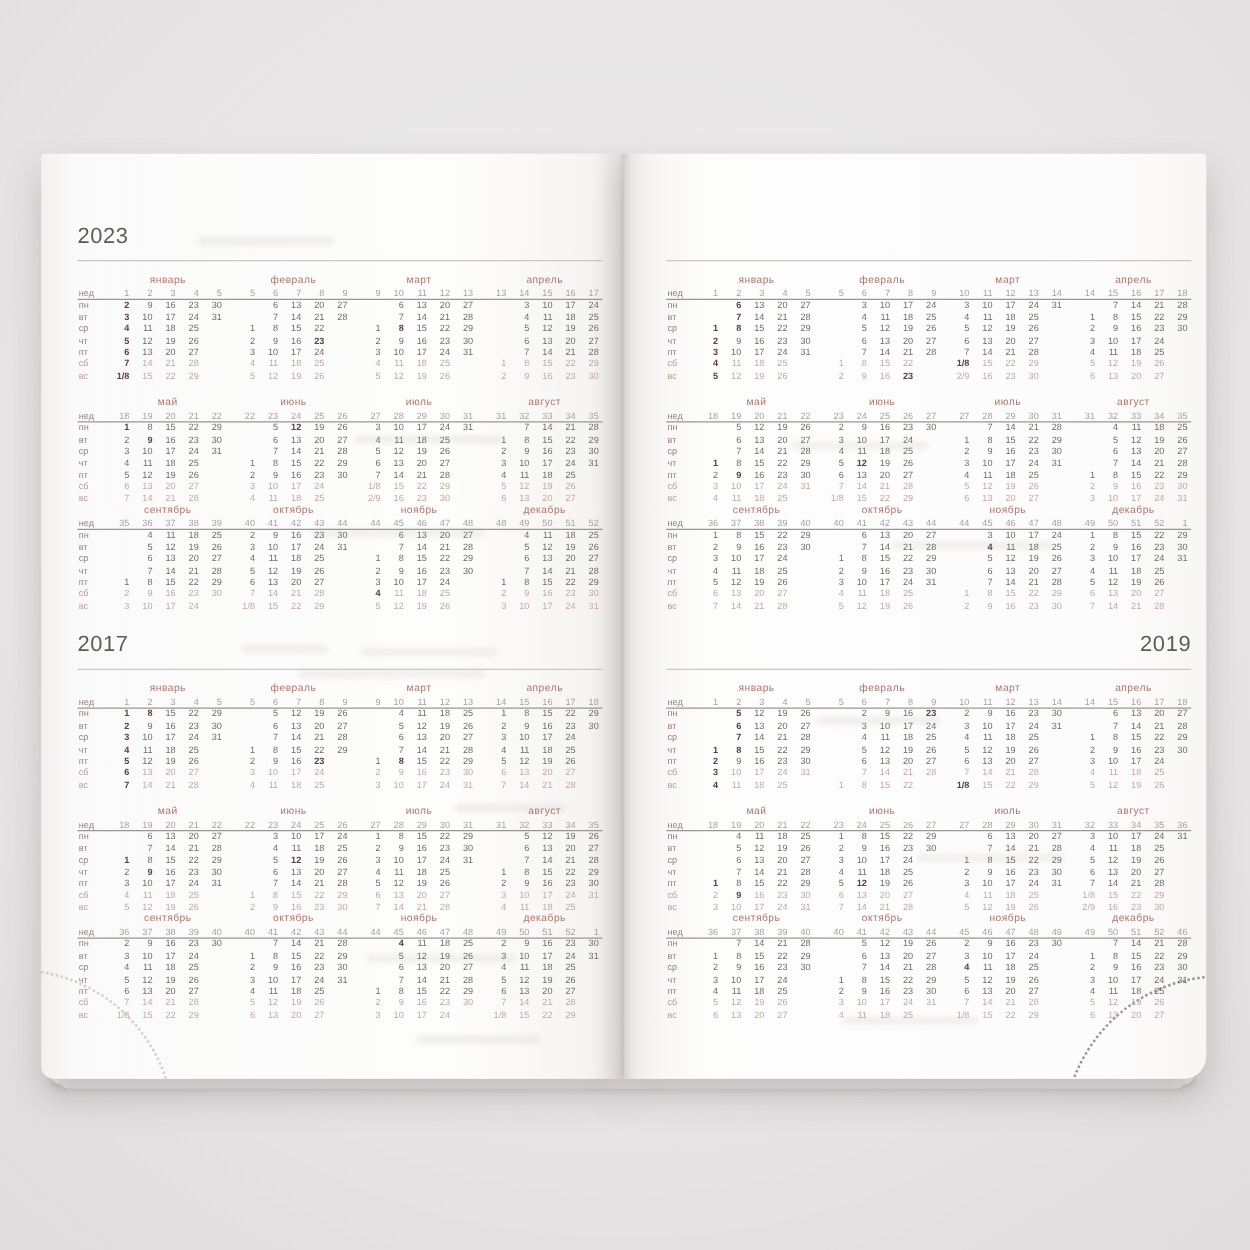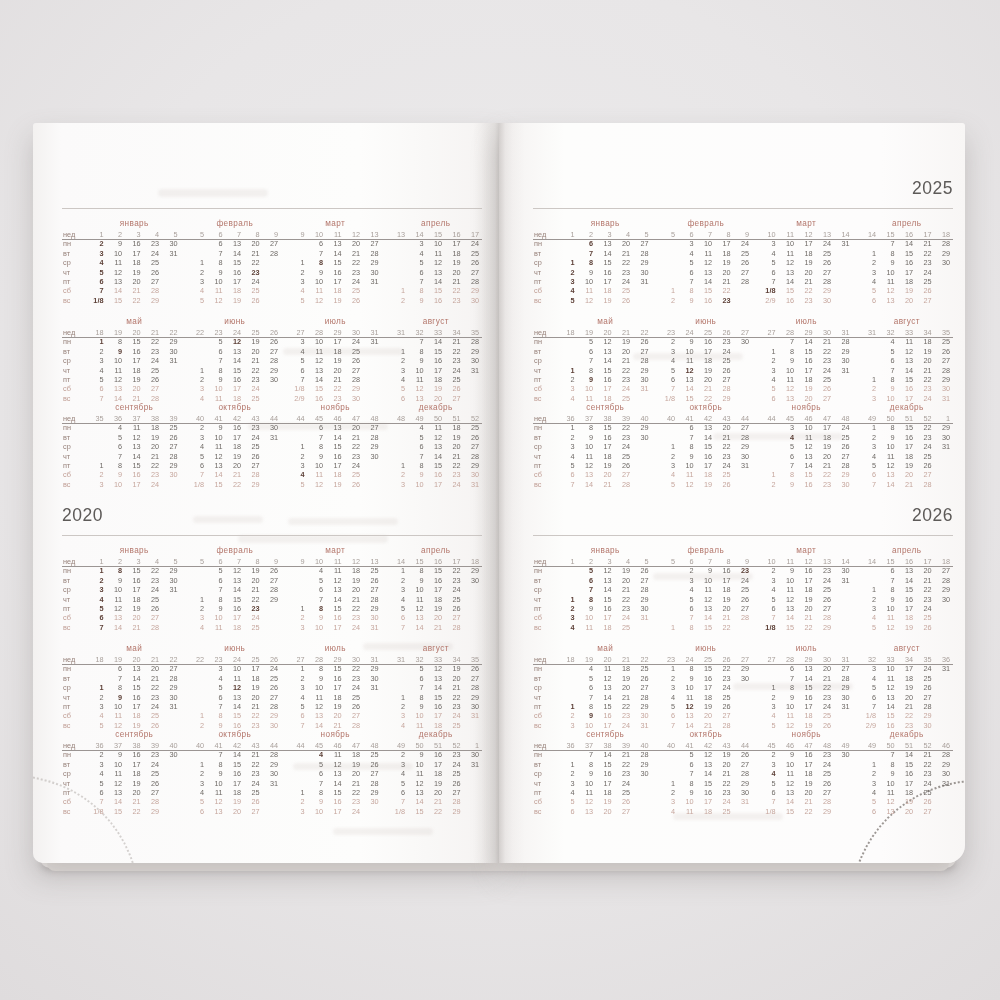--- a/index.html
+++ b/index.html
@@ -63,20 +63,21 @@
   <div class="ghost" style="left:330px;top:520px;width:90px;height:7px;"></div>
   <div class="ghost" style="left:260px;top:640px;width:120px;height:7px;"></div>
   <div class="ghost" style="left:300px;top:705px;width:100px;height:7px;"></div>
   <div class="ghost" style="left:600px;top:230px;width:110px;height:7px;"></div>
   <div class="ghost" style="left:680px;top:310px;width:130px;height:7px;"></div>
   <div class="ghost" style="left:620px;top:450px;width:100px;height:7px;"></div>
   <div class="ghost" style="left:700px;top:560px;width:120px;height:7px;"></div>
   <div class="ghost" style="left:640px;top:690px;width:110px;height:7px;"></div>
 
   <div class="sec" style="left:29px;top:55px;">
+    <div class="ylabel">2023</div>
     <div class="yrule"></div>
     <div class="quarter" style="top:40px;">
         <div class="qhead">
           <div class="mname" style="grid-column: 2 / span 5;">январь</div>
           <div class="mname" style="grid-column: 8 / span 5;">февраль</div>
           <div class="mname" style="grid-column: 14 / span 5;">март</div>
           <div class="mname" style="grid-column: 20 / span 5;">апрель</div>
         </div>
         <div class="qgrid">
           <div class="lab" style="grid-area: 1 / 1;">нед</div>
@@ -542,21 +543,21 @@
           <div class="num we" style="grid-area: 8 / 20;">3</div>
           <div class="num we" style="grid-area: 8 / 21;">10</div>
           <div class="num we" style="grid-area: 8 / 22;">17</div>
           <div class="num we" style="grid-area: 8 / 23;">24</div>
           <div class="num we" style="grid-area: 8 / 24;">31</div>
         </div>
       </div>
   </div>
 
   <div class="sec" style="left:29px;top:382px;">
-    <div class="ylabel">2020</div>
+    <div class="ylabel">2017</div>
     <div class="yrule"></div>
     <div class="quarter" style="top:40px;">
         <div class="qhead">
           <div class="mname" style="grid-column: 2 / span 5;">январь</div>
           <div class="mname" style="grid-column: 8 / span 5;">февраль</div>
           <div class="mname" style="grid-column: 14 / span 5;">март</div>
           <div class="mname" style="grid-column: 20 / span 5;">апрель</div>
         </div>
         <div class="qgrid">
           <div class="lab" style="grid-area: 1 / 1;">нед</div>
@@ -1025,21 +1026,20 @@
           <div class="num we" style="grid-area: 8 / 17;">24</div>
           <div class="num we" style="grid-area: 8 / 20;">1/8</div>
           <div class="num we" style="grid-area: 8 / 21;">15</div>
           <div class="num we" style="grid-area: 8 / 22;">22</div>
           <div class="num we" style="grid-area: 8 / 23;">29</div>
         </div>
       </div>
   </div>
 
   <div class="sec" style="left:500px;top:55px;">
-    <div class="ylabel r">2025</div>
     <div class="yrule"></div>
     <div class="quarter" style="top:40px;">
         <div class="qhead">
           <div class="mname" style="grid-column: 2 / span 5;">январь</div>
           <div class="mname" style="grid-column: 8 / span 5;">февраль</div>
           <div class="mname" style="grid-column: 14 / span 5;">март</div>
           <div class="mname" style="grid-column: 20 / span 5;">апрель</div>
         </div>
         <div class="qgrid">
           <div class="lab" style="grid-area: 1 / 1;">нед</div>
@@ -1506,21 +1506,21 @@
           <div class="num we" style="grid-area: 8 / 18;">30</div>
           <div class="num we" style="grid-area: 8 / 20;">7</div>
           <div class="num we" style="grid-area: 8 / 21;">14</div>
           <div class="num we" style="grid-area: 8 / 22;">21</div>
           <div class="num we" style="grid-area: 8 / 23;">28</div>
         </div>
       </div>
   </div>
 
   <div class="sec" style="left:500px;top:382px;">
-    <div class="ylabel r">2026</div>
+    <div class="ylabel r">2019</div>
     <div class="yrule"></div>
     <div class="quarter" style="top:40px;">
         <div class="qhead">
           <div class="mname" style="grid-column: 2 / span 5;">январь</div>
           <div class="mname" style="grid-column: 8 / span 5;">февраль</div>
           <div class="mname" style="grid-column: 14 / span 5;">март</div>
           <div class="mname" style="grid-column: 20 / span 5;">апрель</div>
         </div>
         <div class="qgrid">
           <div class="lab" style="grid-area: 1 / 1;">нед</div>

